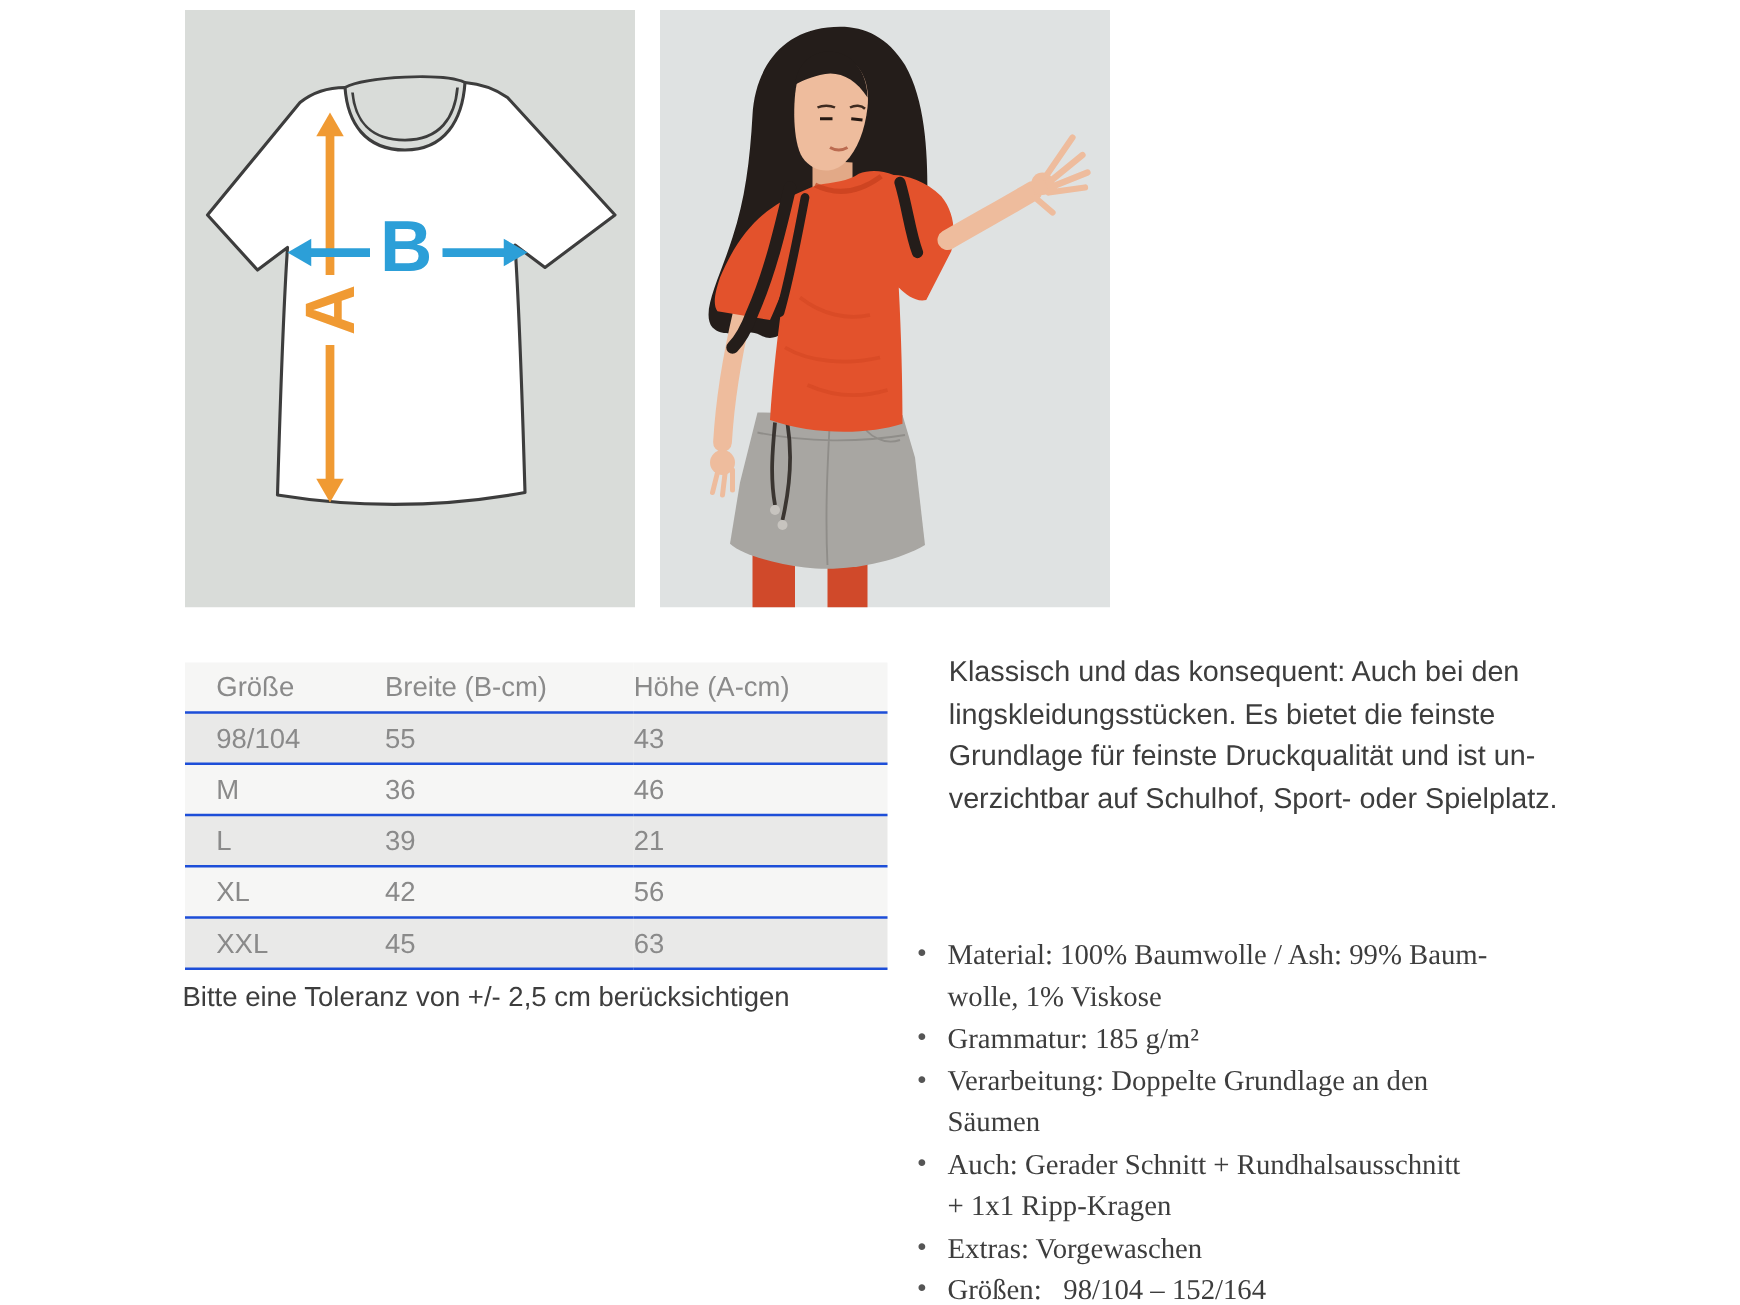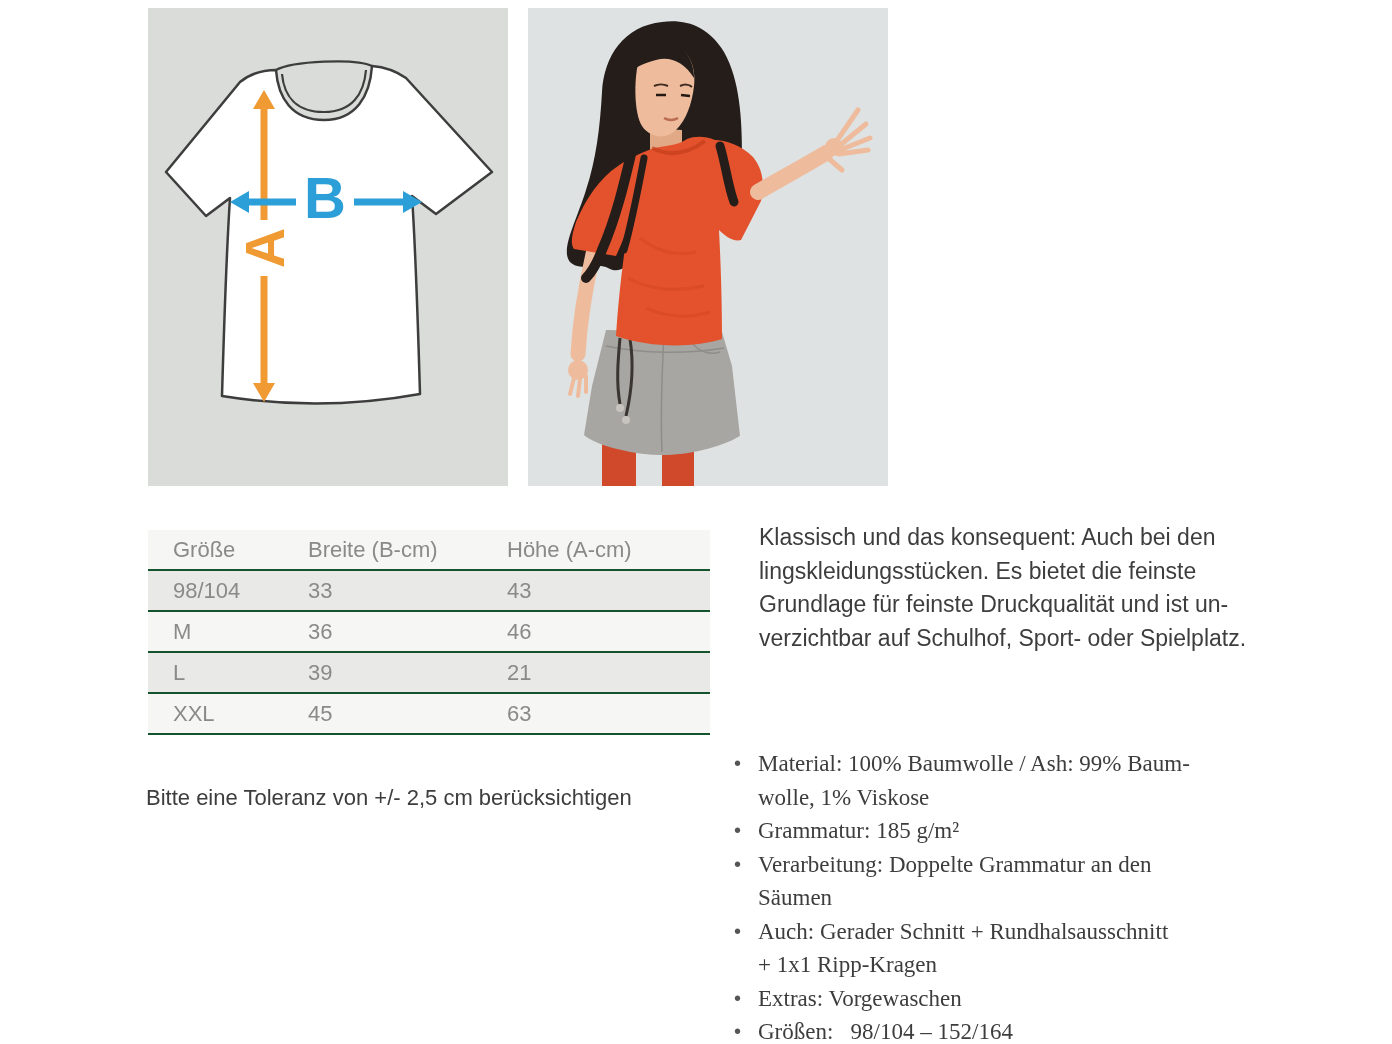--- a/index.html
+++ b/index.html
@@ -7,21 +7,21 @@
   .page{position:relative;width:1392px;height:1044px;background:#ffffff;overflow:hidden;}
 
   .img-box{position:absolute;top:8px;width:360px;height:478px;}
   #diagram-box{left:148px;}
   #photo-box{left:528px;}
   .img-box svg{display:block;}
 
   table.size-table{position:absolute;left:148px;top:530px;width:562px;border-collapse:collapse;
     font-size:22px;color:#8a8a8a;table-layout:auto;}
   .size-table th,.size-table td{font-weight:400;text-align:left;height:39px;padding:0;
-    border-bottom:2px solid #14532d;vertical-align:middle;}
+    border-bottom:2px solid #1d4ed8;vertical-align:middle;}
   .size-table th:first-child,.size-table td:first-child{width:135px;padding-left:25px;}
   .size-table th:nth-child(2),.size-table td:nth-child(2){width:199px;}
   .size-table thead tr{background:#f6f6f5;}
   .size-table tbody tr:nth-child(odd){background:#e9e9e8;}
   .size-table tbody tr:nth-child(even){background:#f6f6f5;}
 
   .tolerance{position:absolute;left:146px;top:785px;font-size:22px;color:#3d3d3d;white-space:pre;}
 
   .description{position:absolute;left:729px;top:521px;font-size:23px;line-height:33.5px;color:#3d3d3d;}
   .desc-line{white-space:pre;display:block;margin-left:30px;}
@@ -134,32 +134,37 @@
     <thead>
       <tr>
         <th>Größe</th>
         <th>Breite (B-cm)</th>
         <th>Höhe (A-cm)</th>
       </tr>
     </thead>
     <tbody>
       <tr>
         <td>98/104</td>
-        <td>33</td>
+        <td>55</td>
         <td>43</td>
       </tr>
       <tr>
         <td>M</td>
         <td>36</td>
         <td>46</td>
       </tr>
       <tr>
         <td>L</td>
         <td>39</td>
         <td>21</td>
+      </tr>
+      <tr>
+        <td>XL</td>
+        <td>42</td>
+        <td>56</td>
       </tr>
       <tr>
         <td>XXL</td>
         <td>45</td>
         <td>63</td>
       </tr>
     </tbody>
   </table>
 
   <div class="tolerance">Bitte eine Toleranz von +/- 2,5 cm berücksichtigen</div>
@@ -181,21 +186,21 @@
     </li>
     <li class="detail-item">
       <span class="bullet">•</span>
       <span class="detail-text">
         <span class="detail-line">Grammatur: 185 g/m²</span>
       </span>
     </li>
     <li class="detail-item">
       <span class="bullet">•</span>
       <span class="detail-text">
-        <span class="detail-line">Verarbeitung: Doppelte Grammatur an den</span>
+        <span class="detail-line">Verarbeitung: Doppelte Grundlage an den</span>
         <span class="detail-line">Säumen</span>
       </span>
     </li>
     <li class="detail-item">
       <span class="bullet">•</span>
       <span class="detail-text">
         <span class="detail-line">Auch: Gerader Schnitt + Rundhalsausschnitt</span>
         <span class="detail-line">+ 1x1 Ripp-Kragen</span>
       </span>
     </li>

